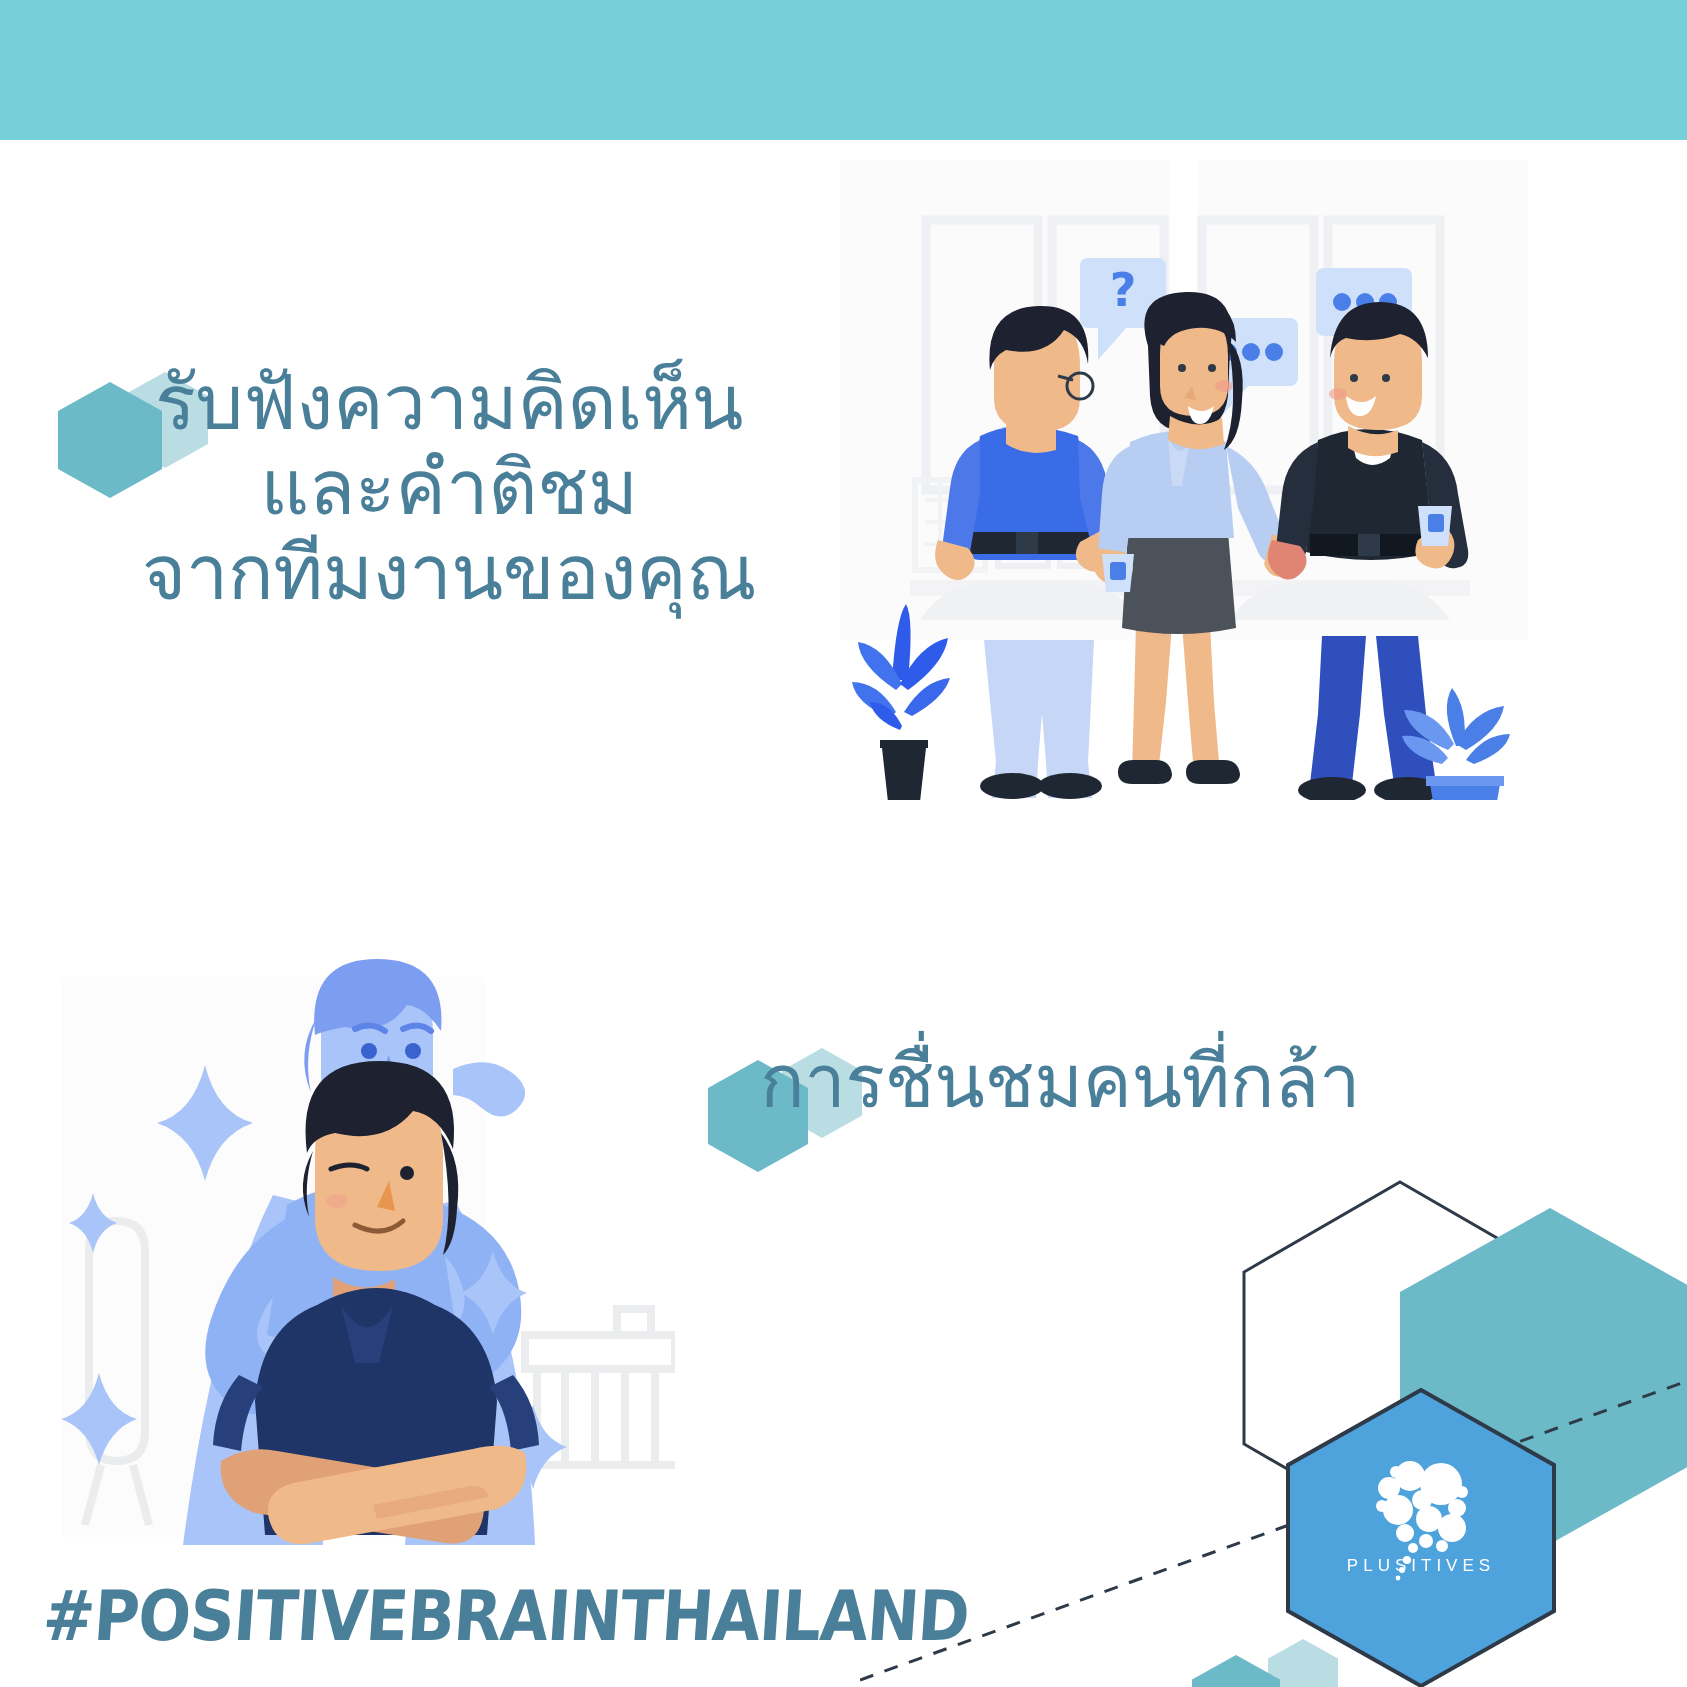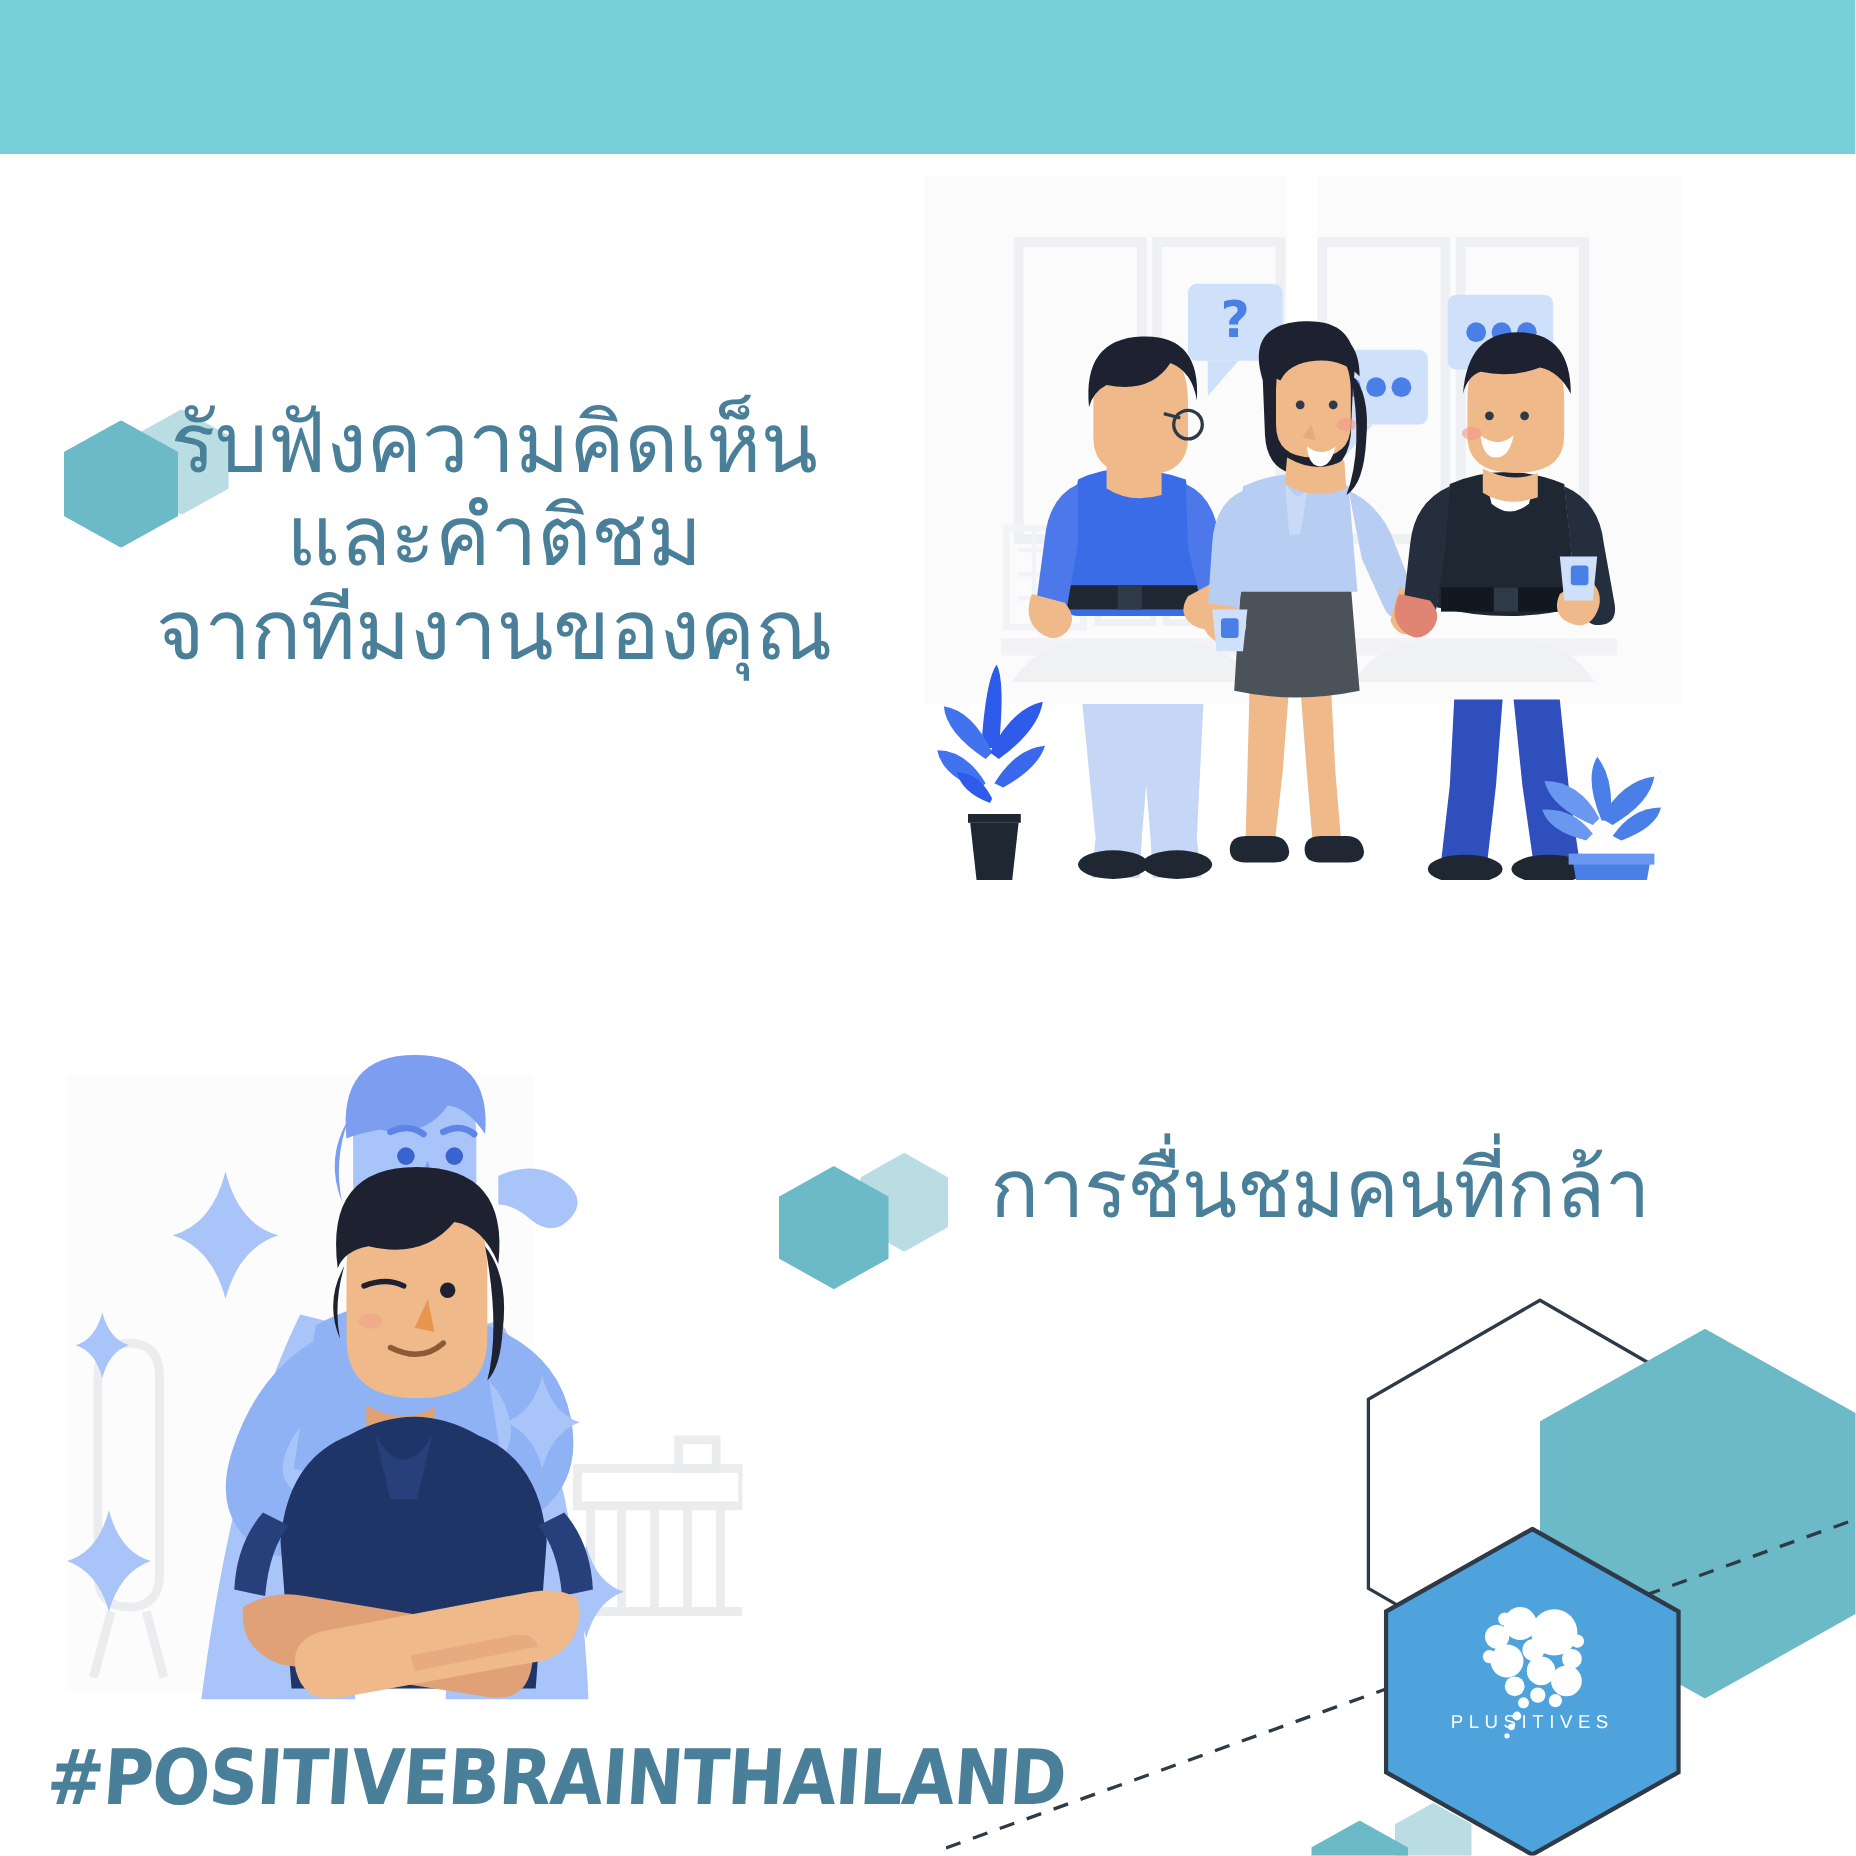--- a/index.html
+++ b/index.html
@@ -50,21 +50,21 @@
     left: 79px;
     top: 360px;
     width: 740px;
     text-align: center;
     font-size: 76px;
   }
   #headline-2 {
     left: 760px;
     top: 1040px;
     width: 740px;
-    text-align: right;
+    text-align: left;
     font-size: 74px;
   }
   .headline .line { display: block; white-space: nowrap; }
 
   
   #hashtag {
     position: absolute;
     left: 46px;
     top: 1575px;
     color: #4a7f99;
@@ -79,21 +79,21 @@
 
   
   .illus {
     position: absolute;
   }
   .illus svg { display: block; }
 
   
   #logo-hex {
     position: absolute;
-    left: 1258px;
+    left: 1286px;
     top: 1388px;
     width: 270px;
     height: 300px;
   }
   #logo-text {
     position: absolute;
     left: 0;
     top: 168px;
     width: 270px;
     text-align: center;

